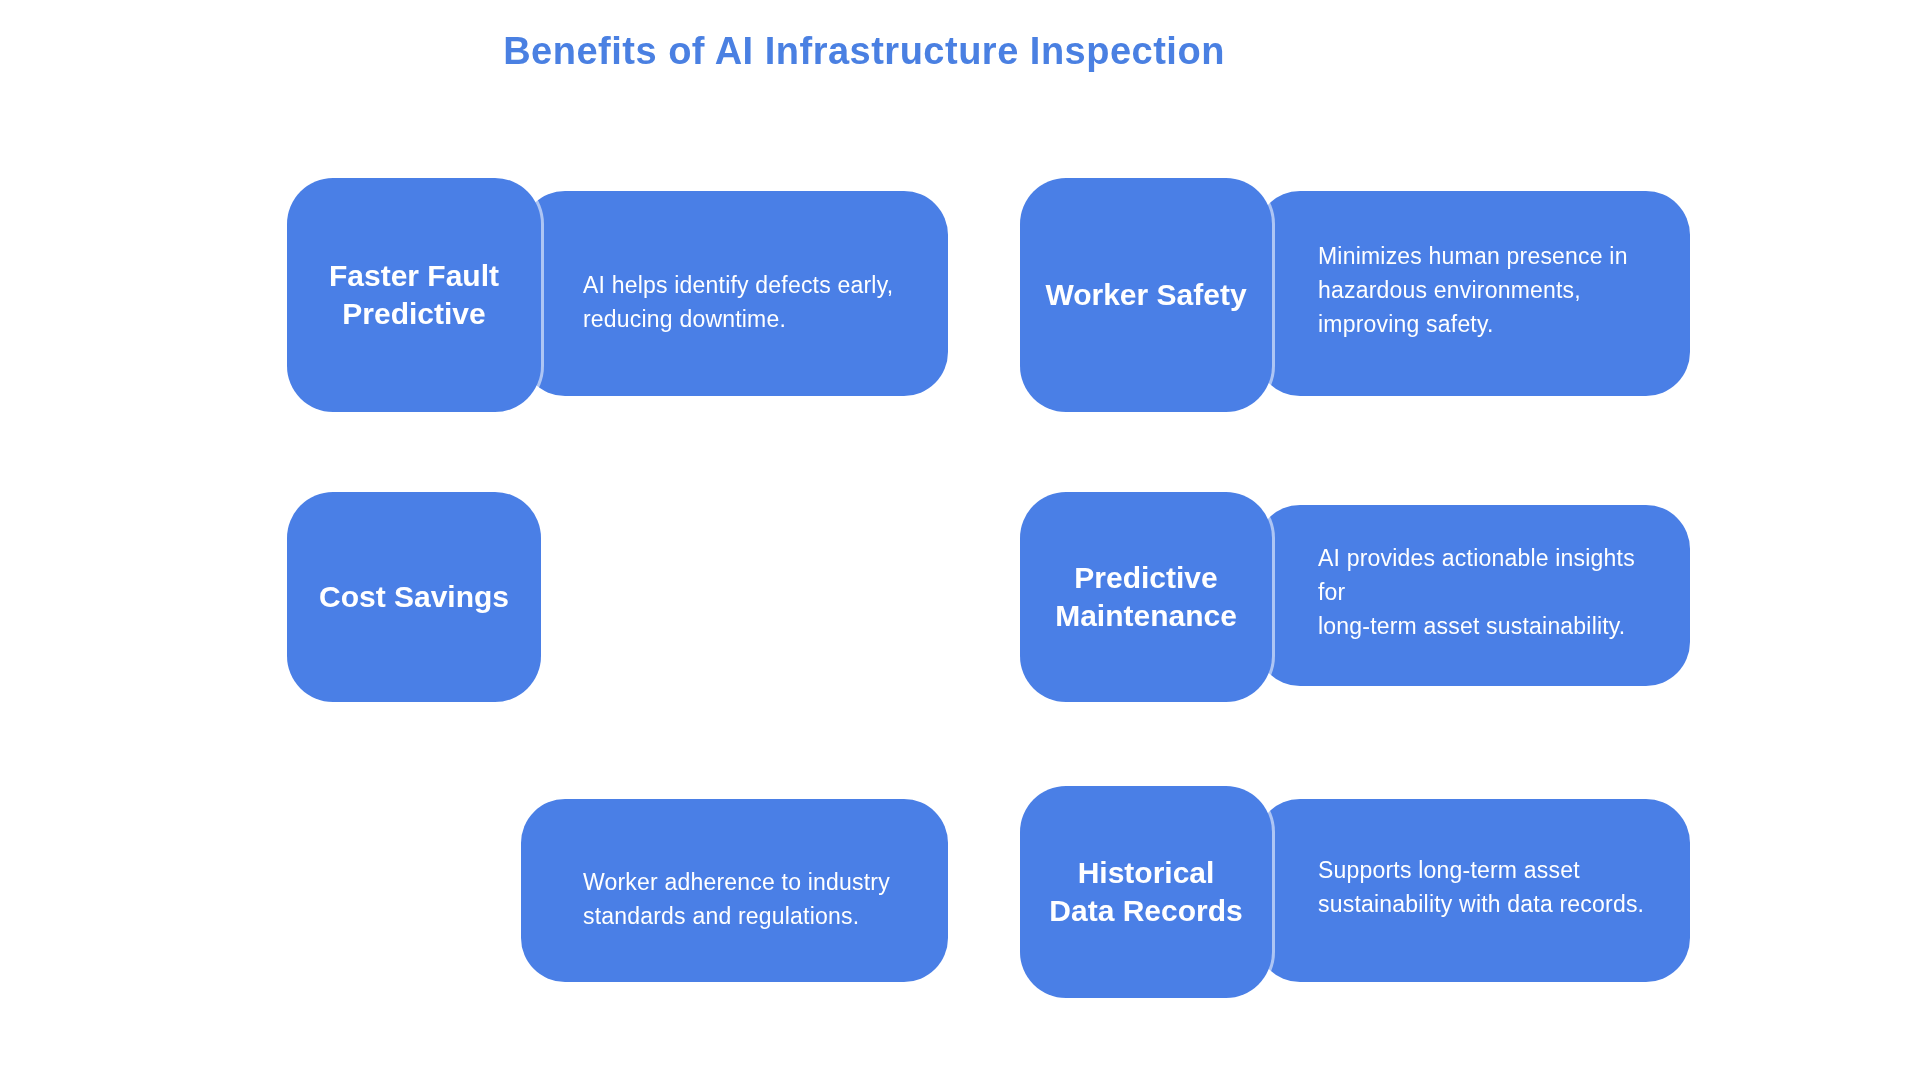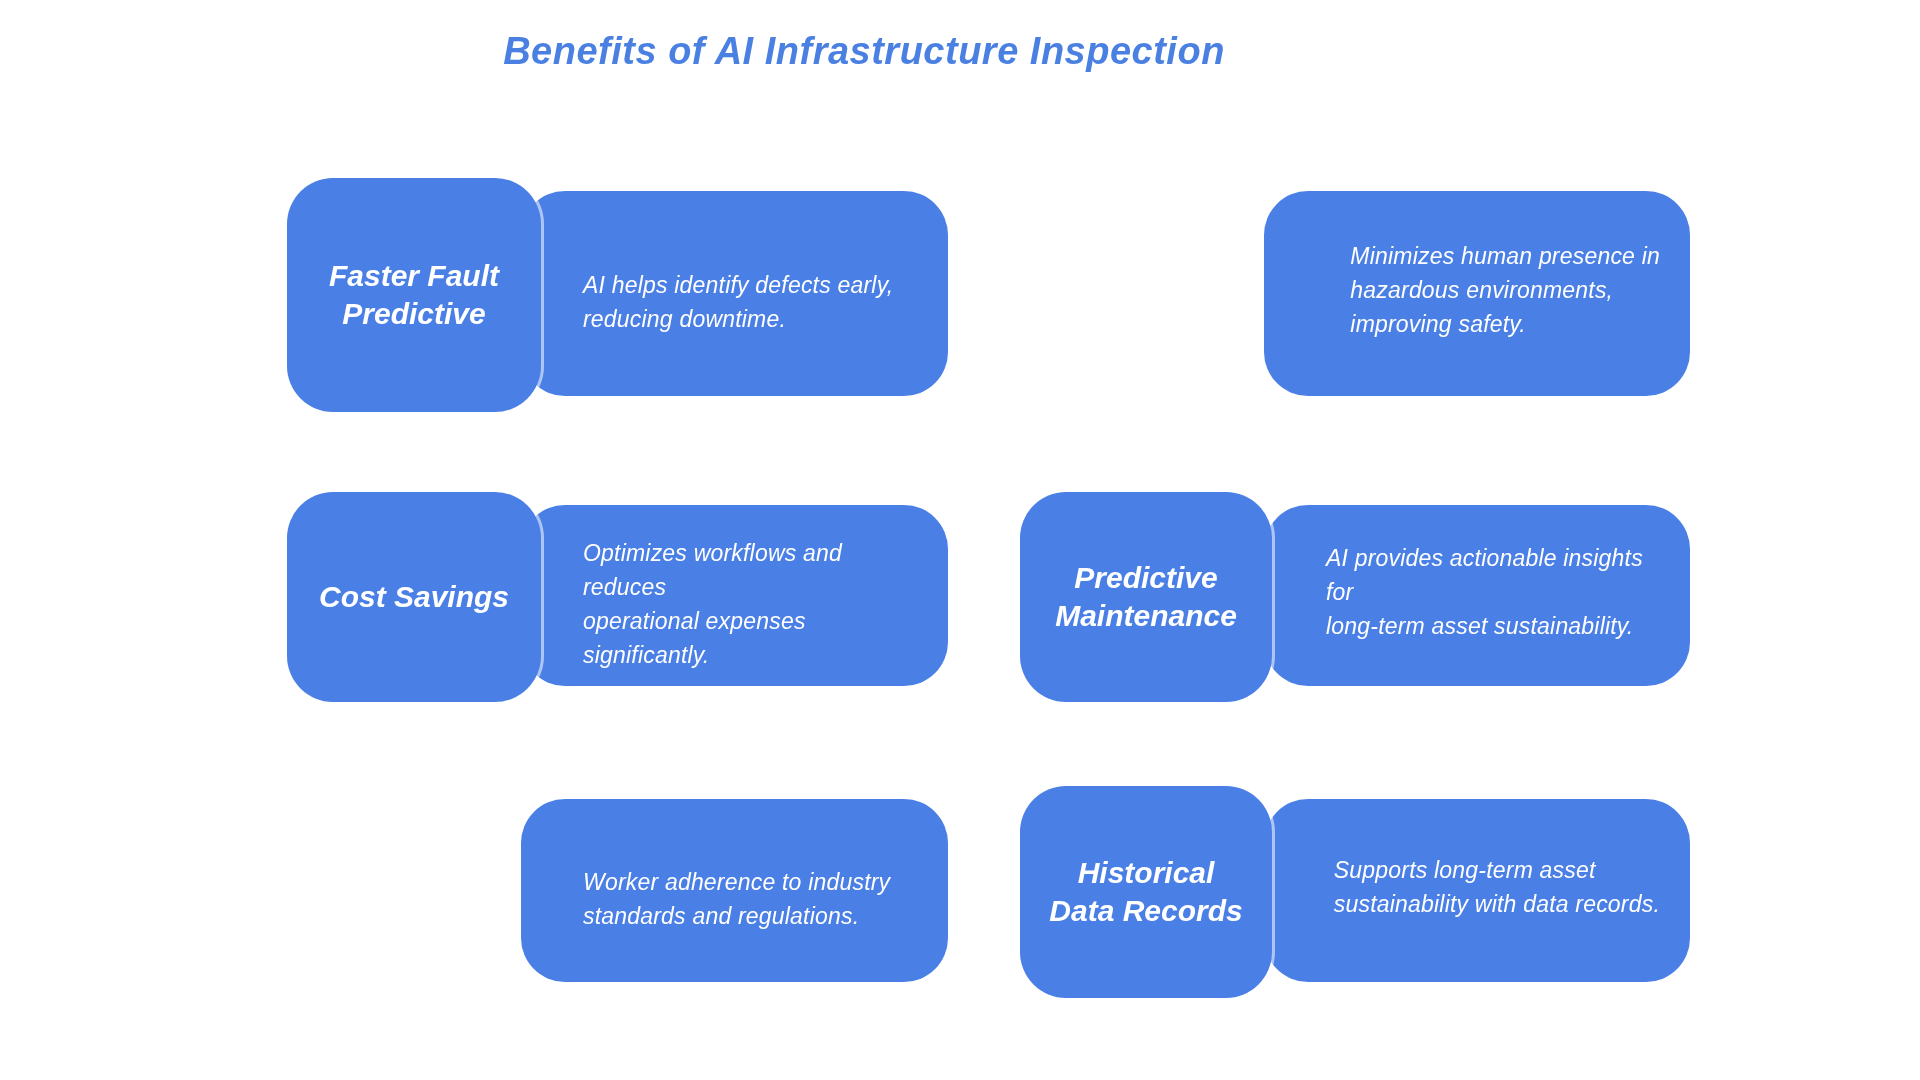--- a/index.html
+++ b/index.html
@@ -15,21 +15,20 @@
     width: 1920px;
     height: 1080px;
     background: var(--background);
     font-family: "Liberation Sans", sans-serif;
     overflow: hidden;
   }
   .stage {
     position: relative;
     width: 1680px;
     height: 1080px;
-    font-style: italic;
   }
   .page-title {
     position: absolute;
     top: 30px;
     left: 0;
     width: 100%;
     padding-left: 48px;
     margin: 0;
     text-align: center;
     font-size: 38px;
@@ -71,21 +70,21 @@
   .desc-box {
     position: absolute;
     top: 13px; bottom: 16px; right: 0;
     background: var(--box-blue);
     border-radius: 44px;
     display: flex;
     align-items: center;
     z-index: 1;
   }
   .c1 .desc-box { left: 234px; padding: 16px 30px 0 62px; }
-  .c2 .desc-box { left: 244px; padding: 0 30px 8px 62px; justify-content: flex-end; }
+  .c2 .desc-box { left: 236px; padding: 0 30px 8px 62px; }
   .card-description {
     color: var(--card-text);
     font-size: 23px;
     line-height: 34px;
     letter-spacing: 0.2px;
     white-space: pre-line;
   }
   .footer {
     position: absolute;
     top: 1026px;
@@ -115,27 +114,26 @@
 Predictive</span>
     </div>
   </div>
 
   <div class="card r1 c2">
     <div class="desc-box">
       <span class="card-description">Minimizes human presence in
 hazardous environments,
 improving safety.</span>
     </div>
+    <div class="title-box">
+      <span class="card-title">Worker Safety</span>
+    </div>
   </div>
 
   <div class="card r2 c1">
-    <div class="desc-box">
-      <span class="card-description">Optimizes workflows and reduces
-operational expenses significantly.</span>
-    </div>
     <div class="title-box">
       <span class="card-title">Cost Savings</span>
     </div>
   </div>
 
   <div class="card r2 c2">
     <div class="desc-box">
       <span class="card-description">AI provides actionable insights for
 long-term asset sustainability.</span>
     </div>

